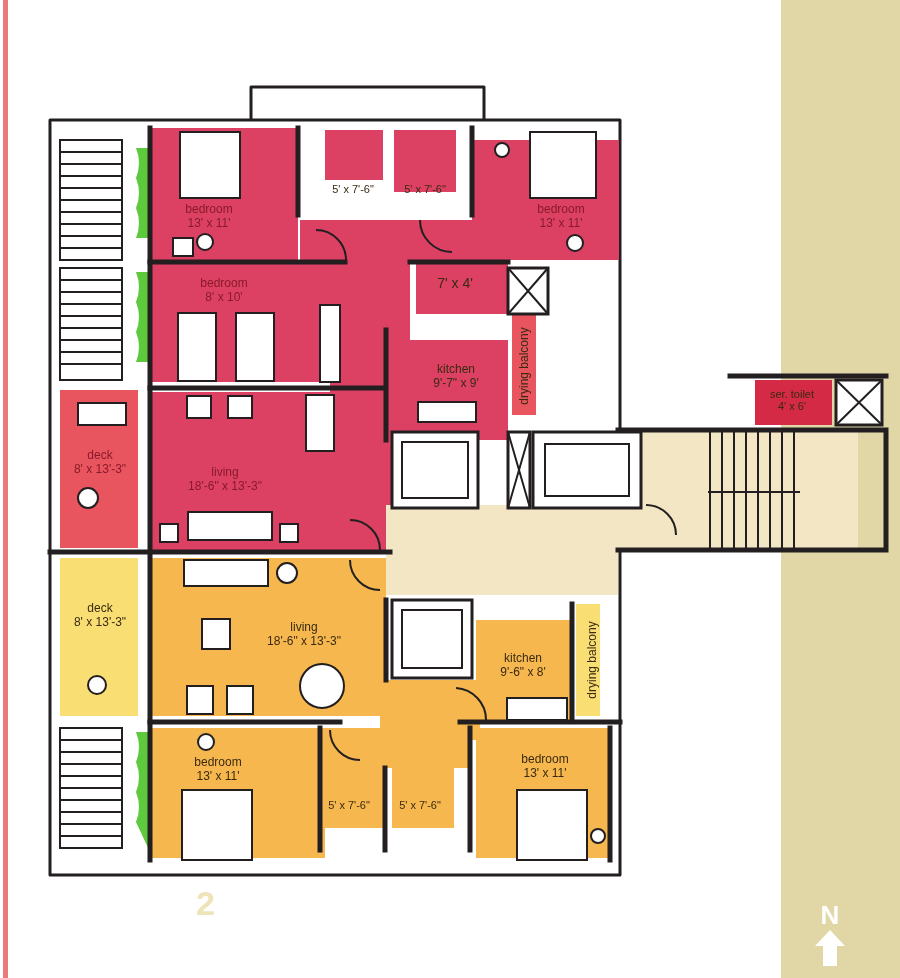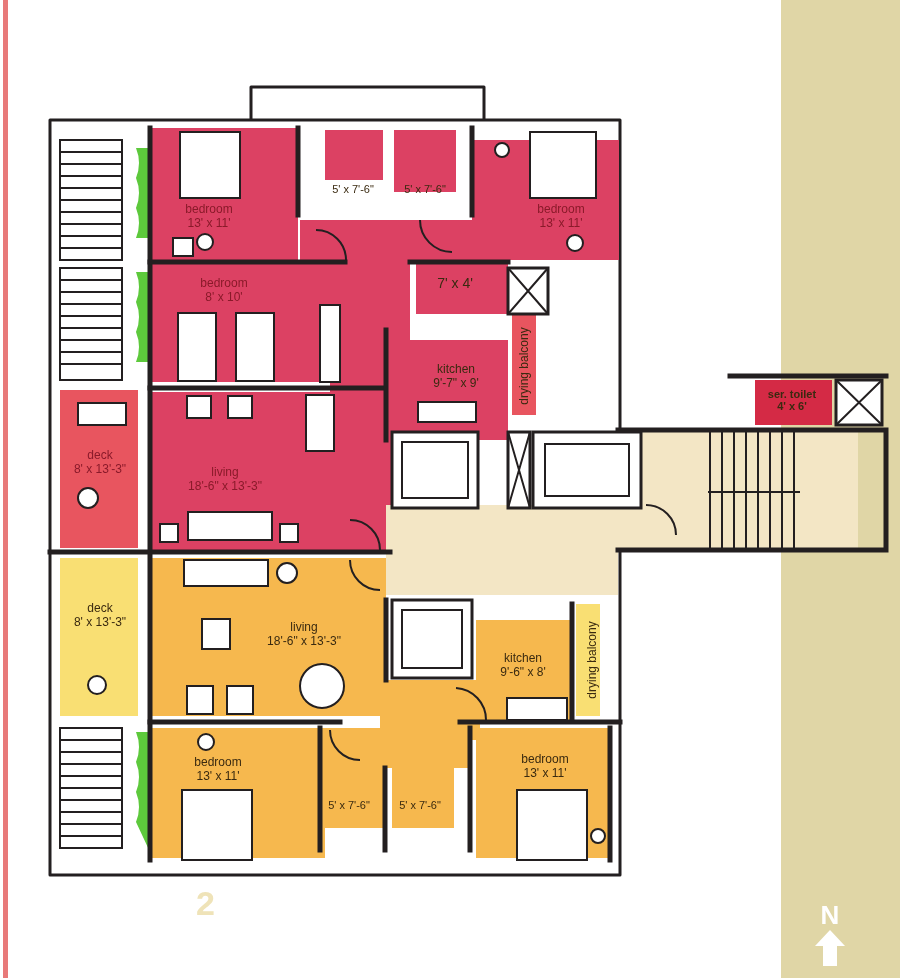--- a/index.html
+++ b/index.html
@@ -189,21 +189,21 @@
 <div class="lbl dark vert" style="left:524px;top:366px;"><span>drying balcony</span></div>
 <div class="lbl red" style="left:100px;top:448px;">
     <div>deck</div>
     <div>8' x 13'-3"</div>
   </div>
 <div class="lbl red" style="left:225px;top:465px;">
     <div>living</div>
     <div>18'-6" x 13'-3"</div>
   </div>
 
-<div class="lbl dark" style="left:792px;top:388px;font-size:11px;line-height:12px;font-weight:bold;">
+<div class="lbl dark" style="left:792px;top:388px;font-size:11px;line-height:12px;">
     <div>ser. toilet</div>
     <div>4' x 6'</div>
   </div>
 
 <div class="lbl dark" style="left:100px;top:601px;">
     <div>deck</div>
     <div>8' x 13'-3"</div>
   </div>
 <div class="lbl dark" style="left:304px;top:620px;">
     <div>living</div>

